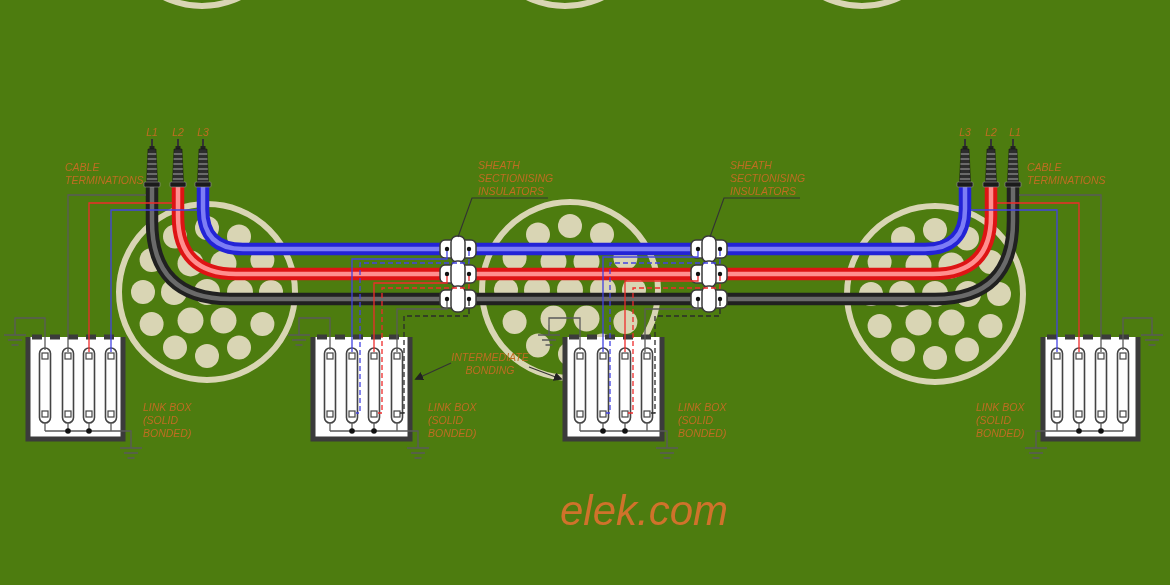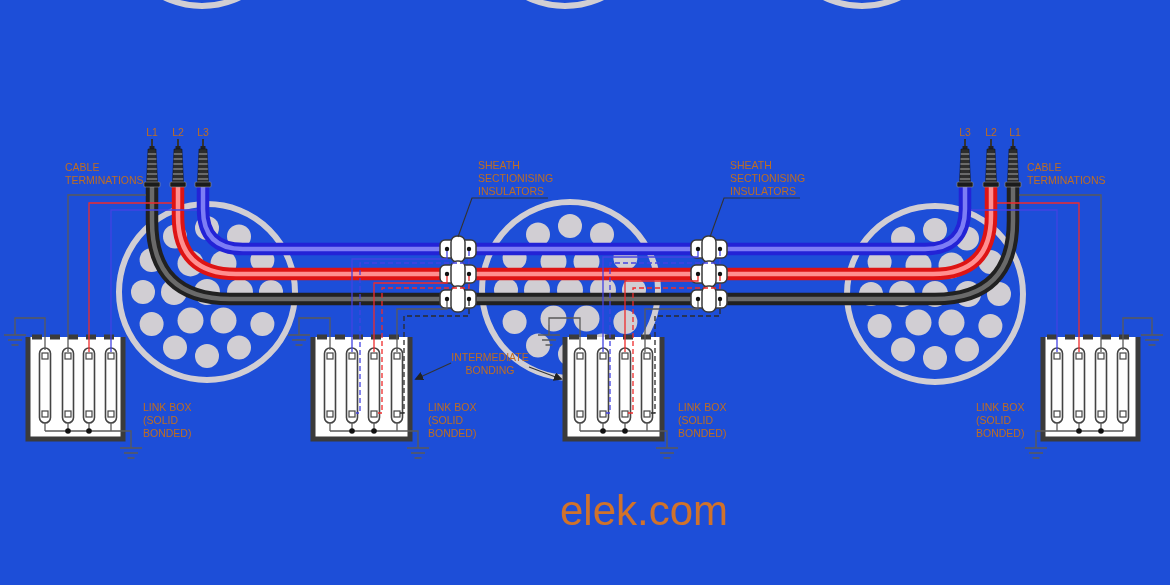--- a/index.html
+++ b/index.html
@@ -1,16 +1,16 @@
 <!DOCTYPE html>
 <html style="--label-orange: #BF6D22; --logo-orange: #D0722B; --phase-blue: #2323D6; --phase-red: #DE1414; --phase-black: #212121; --wire-blue: #4343E2; --wire-red: #EF2B2B; --wire-gray: #5A5A5A; --wire-black: #2B2B2B; --ink: #3B3B3B; --watermark-beige: #F3E6D2;"><head>
 <meta charset="utf-8">
 <style>
   html,body{margin:0;padding:0;background:#ffffff;}
-  .stage{position:relative;width:1170px;height:585px;background:#1d4ed8;overflow:hidden;}
+  .stage{position:relative;width:1170px;height:585px;background:#4d7c0f;overflow:hidden;font-style:italic;}
   svg{display:block;}
   svg text{font-family:"Liberation Sans","DejaVu Sans",sans-serif;}
   .lbl{fill:var(--label-orange);font-size:10.5px;}
   .lbl-c{text-anchor:middle;}
   .phase-lbl{fill:var(--label-orange);font-size:10.5px;text-anchor:middle;}
   .logo-text{fill:var(--logo-orange);font-size:42px;text-anchor:middle;}
   .wm-ring{fill:none;stroke:var(--watermark-beige);stroke-width:6;}
   .wm-dot{fill:var(--watermark-beige);}
   .cbl-blue{stroke:var(--phase-blue);}   .cbl-blue-hi{stroke:#7d7df5;}
   .cbl-red{stroke:var(--phase-red);}     .cbl-red-hi{stroke:#ff8f8f;}

